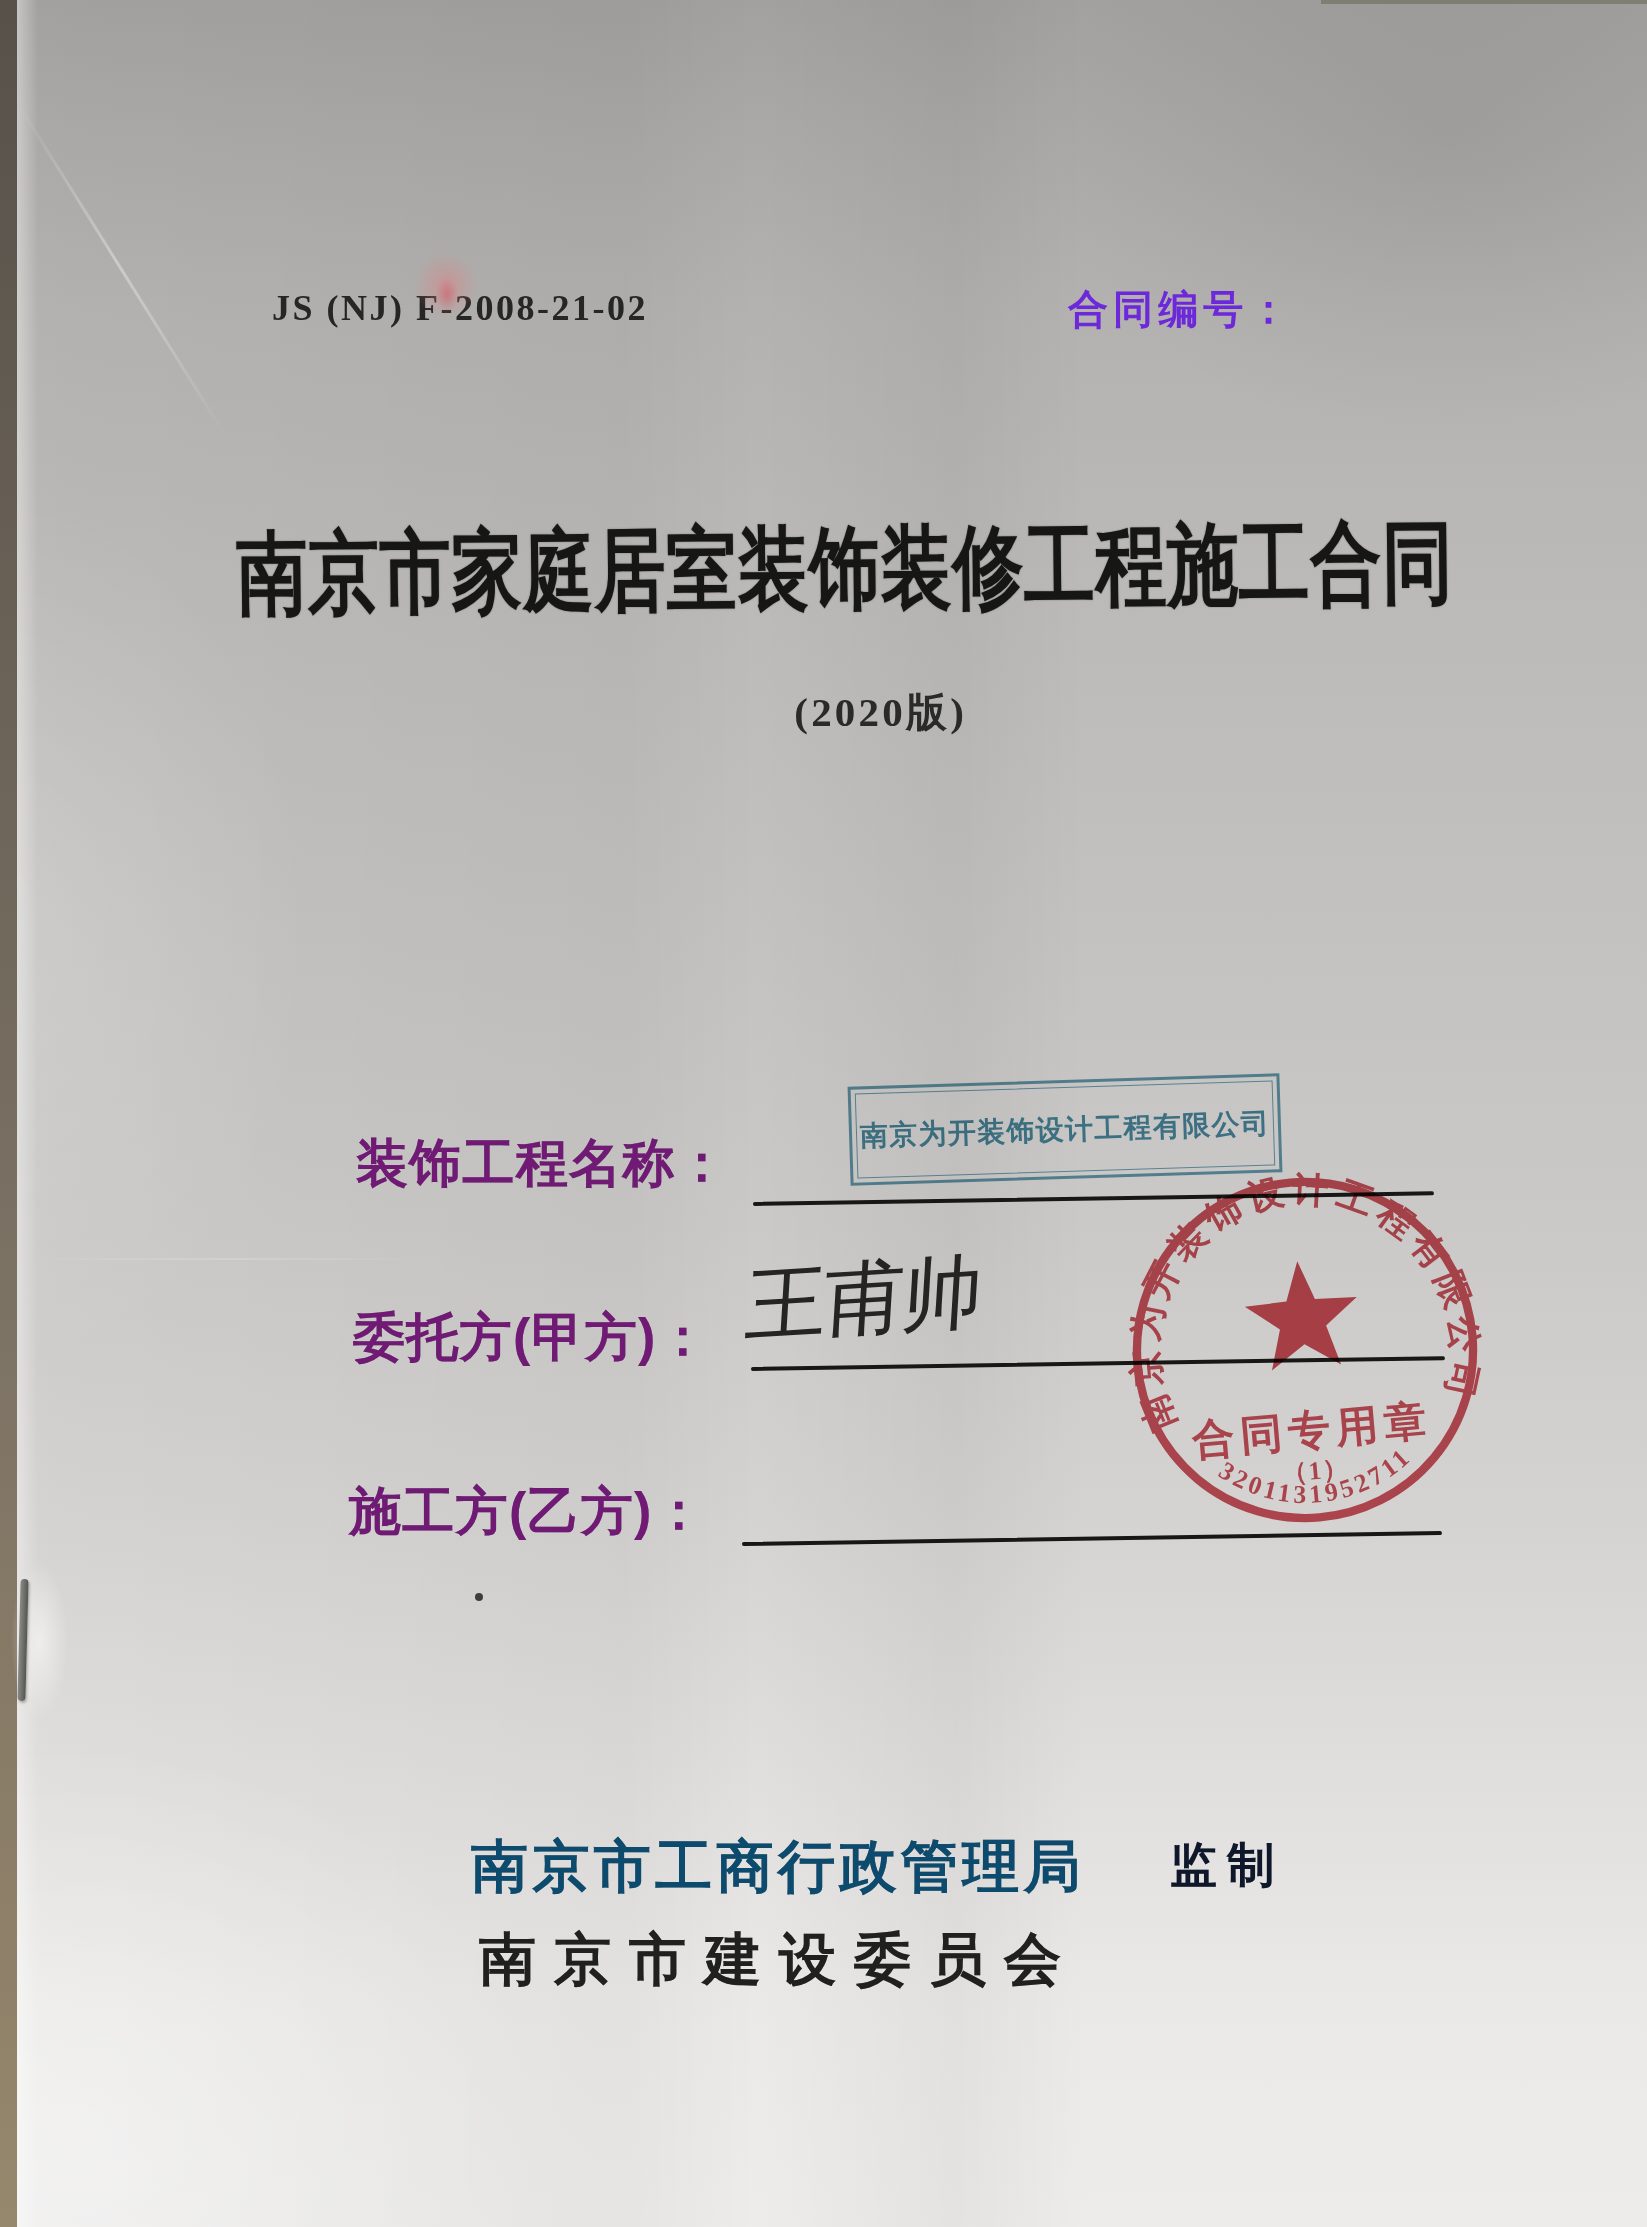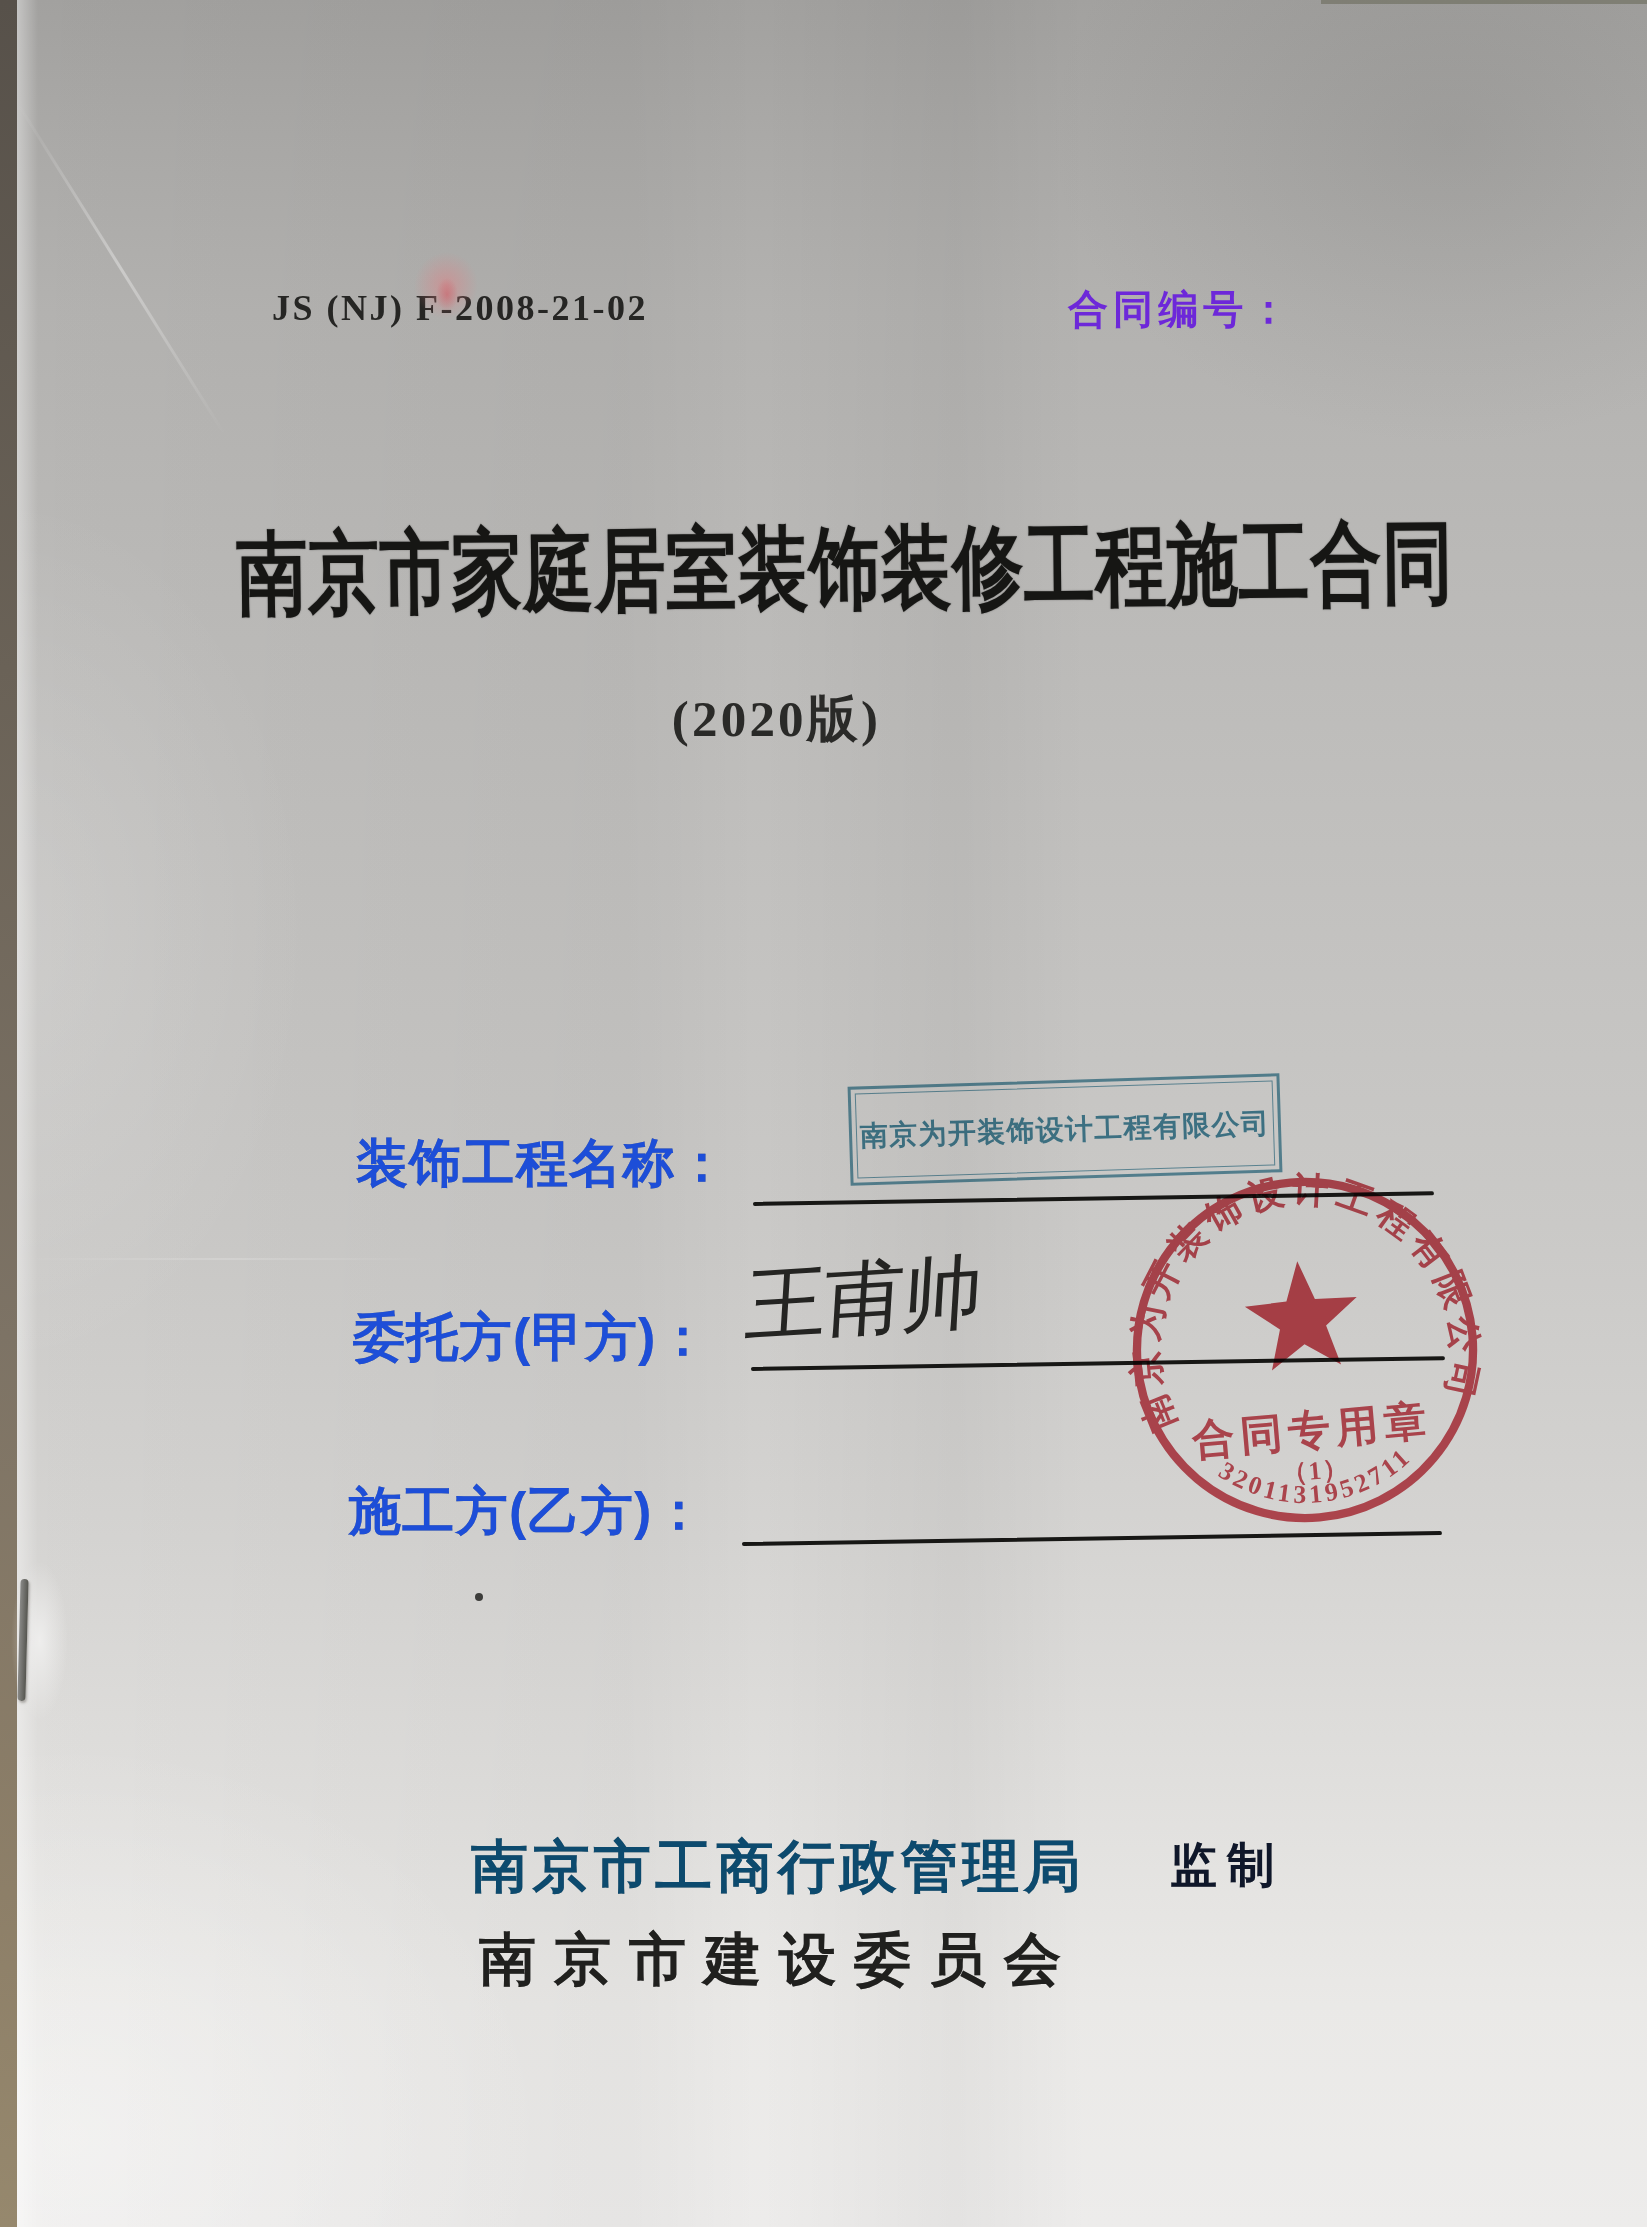--- a/index.html
+++ b/index.html
@@ -39,25 +39,25 @@
   #contract-no-label{
     left:1068px; top:282px; font-weight:700; font-size:40px; letter-spacing:5.1px; color:#6d28d9;
   }
   #main-title{
     left:191px; top:522px; width:1308px; text-align:center;
     font-weight:900; font-size:71px; letter-spacing:0.6px; color:#161614;
     transform:rotate(-.55deg) scaleY(1.28); transform-origin:center;
     text-shadow:0 0 1.3px rgba(20,20,20,.55);
   }
   #edition{
-    left:586px; top:685px; width:381px; text-align:center;
-    font-family:"Liberation Serif", serif; font-weight:600; font-size:51px;
+    left:586px; top:685px; width:381px; text-align:right;
+    font-family:"Liberation Serif", serif; font-weight:600; font-size:41px;
     letter-spacing:3.2px; color:#2a2a28;
   }
-  .field-label{ font-weight:800; font-size:52px; letter-spacing:1.3px; color:#1d4ed8; white-space:nowrap;
+  .field-label{ font-weight:800; font-size:52px; letter-spacing:1.3px; color:#701a75; white-space:nowrap;
     text-shadow:0 0 0.6px rgba(25,25,25,.4);}
   .rule{ height:3.8px; background:#171715; border-radius:1.9px; transform:rotate(-.9deg); transform-origin:left center;}
   #footer-issuer-1{ left:471px; top:1805px; font-weight:800; font-size:57px; letter-spacing:4.4px; color:#0c4a6e;
     text-shadow:0 0 0.6px rgba(25,25,25,.4);margin-top:24px;}
   #footer-issuer-2{ left:471px; top:1922px; font-weight:800; font-size:57px; letter-spacing:18px; color:#20201e;
     text-shadow:0 0 0.6px rgba(25,25,25,.4);margin-left:8px;}
   #supervision{ left:1170px; top:1834px; font-weight:900; font-size:47px; letter-spacing:10.2px; color:#0f172a;
     text-shadow:0 0 0.6px rgba(25,25,25,.4);}
   
   #signature{

